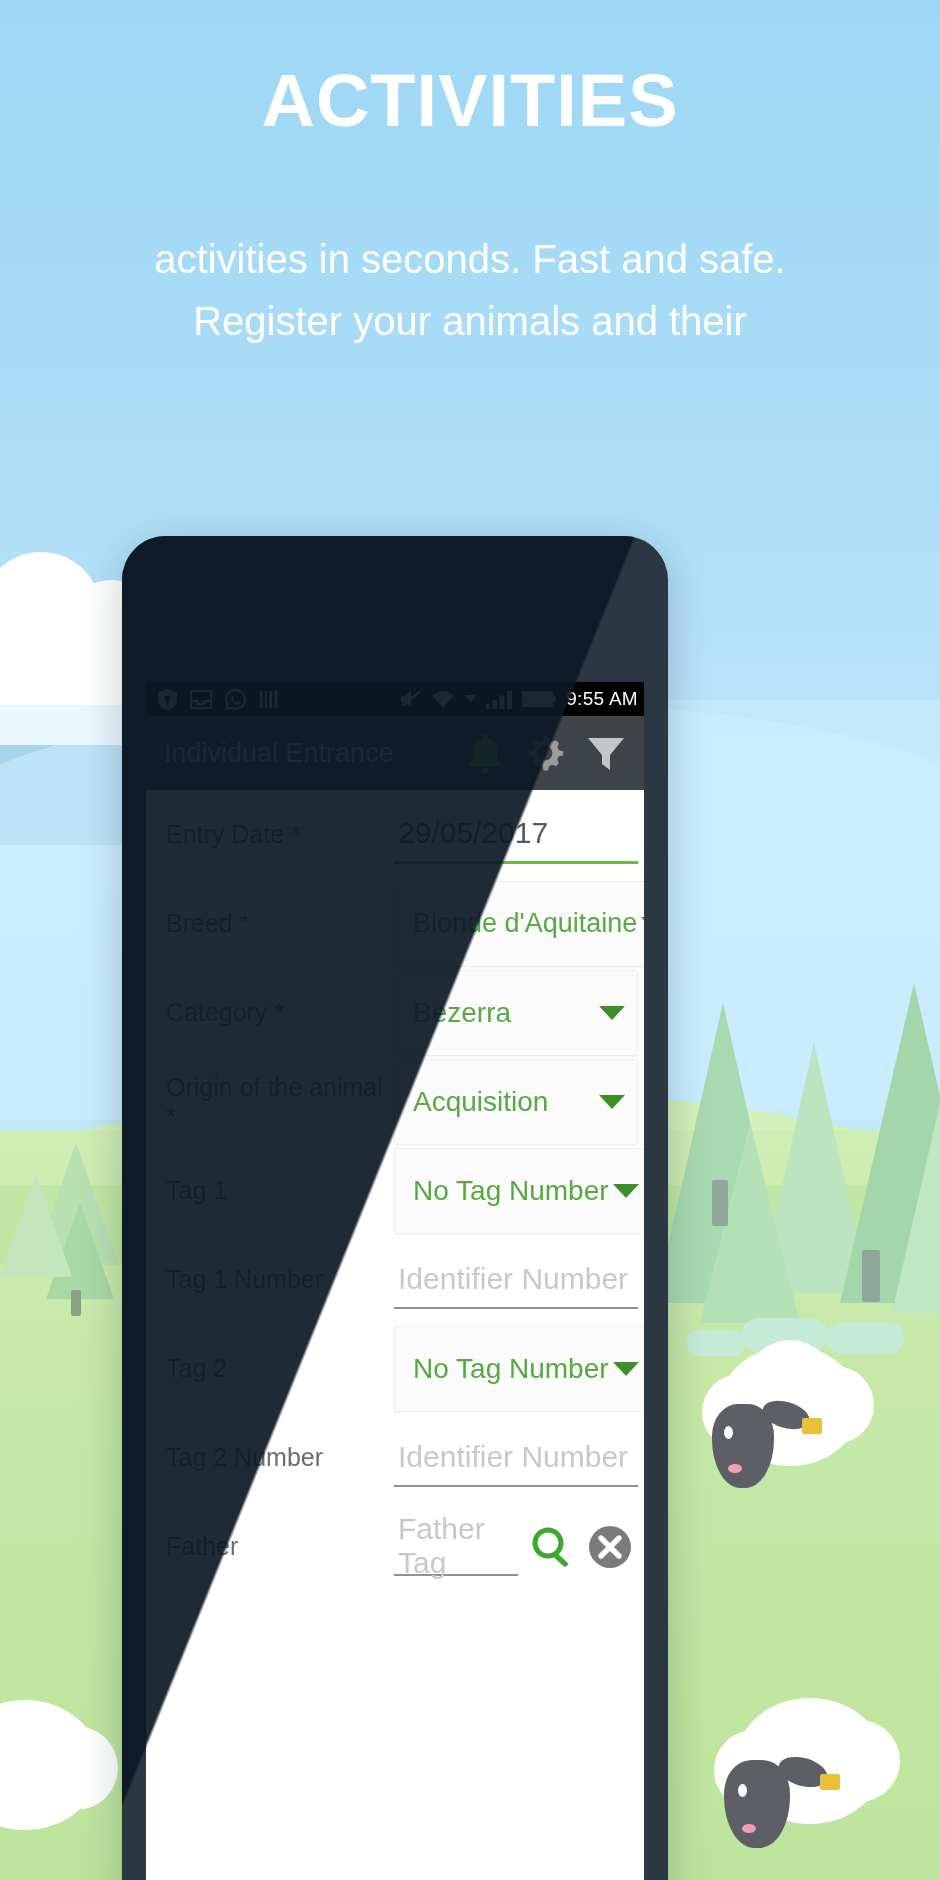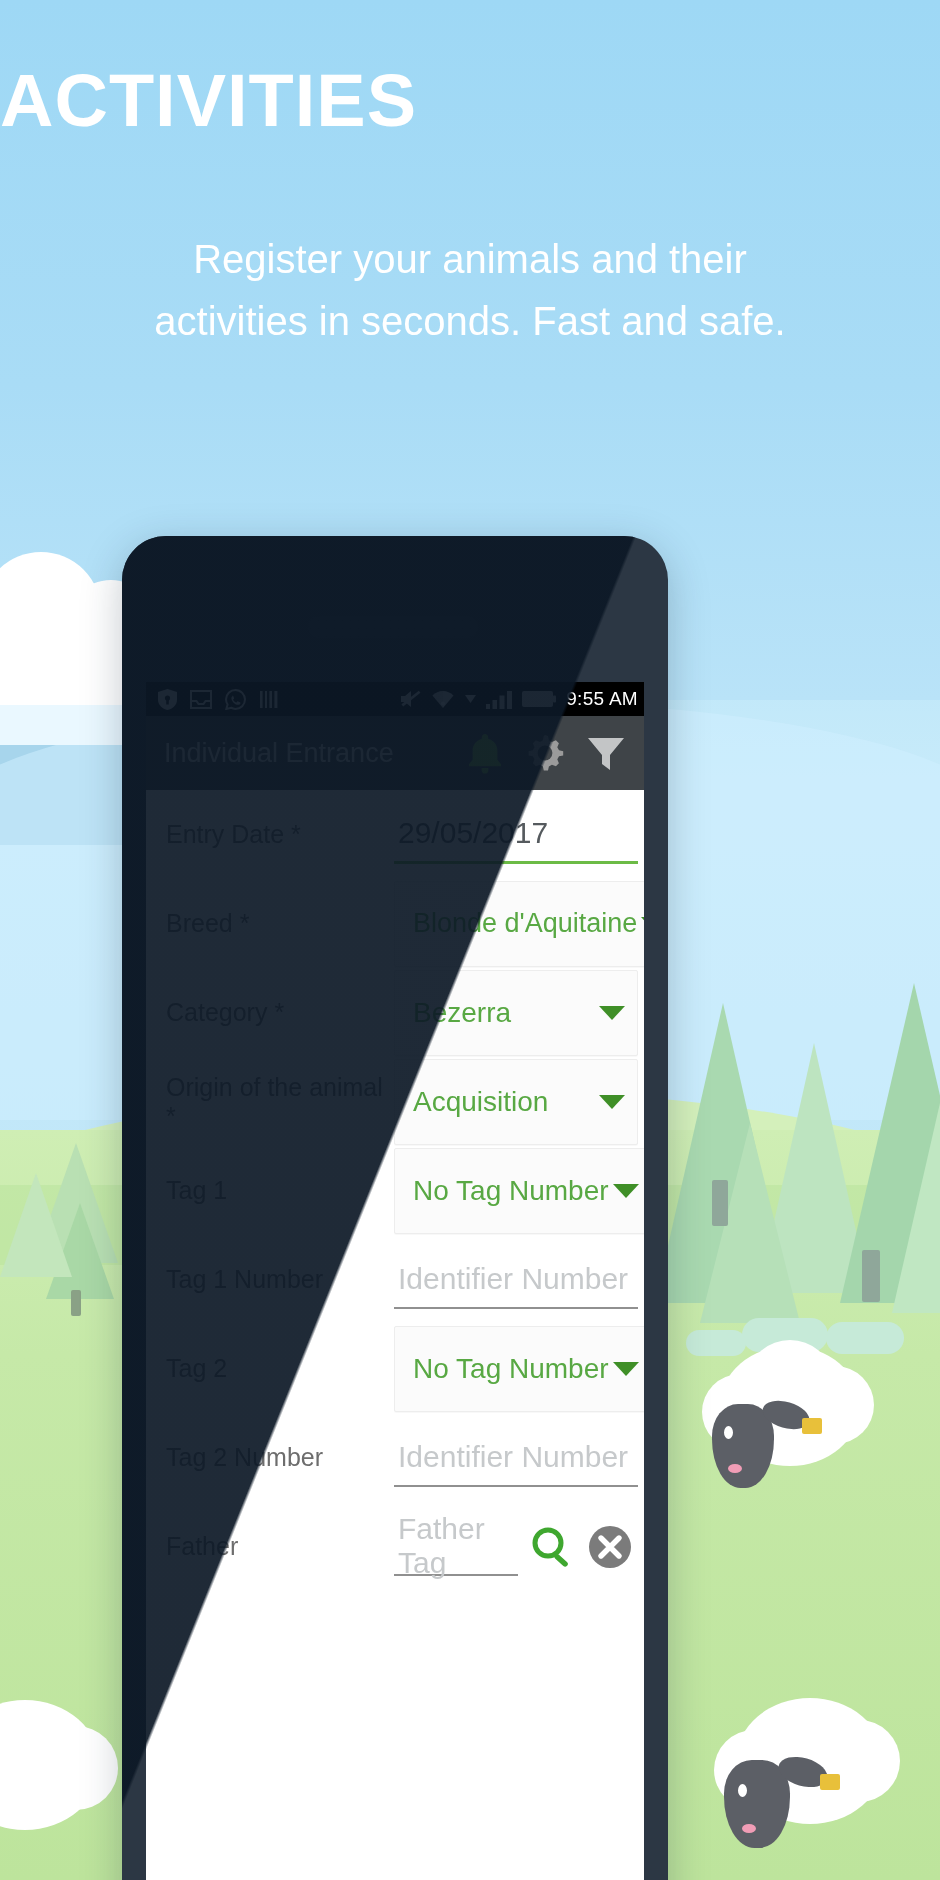--- a/index.html
+++ b/index.html
@@ -72,21 +72,21 @@
   .sheep-eye { position:absolute; background:#ffffff; border-radius:50%; }
   .sheep-nose { position:absolute; background:#f19db6; border-radius:50%; }
   .ear-tag { position:absolute; background:#e8c03a; border-radius:2px; }
 
   .bush { position:absolute; background:#c6ead8; border-radius:999px; }
   .fencepost { position:absolute; background:#8aa196; border-radius:2px; }
 
   
   .headline {
     position: absolute; left: 0; top: 64px; width: 940px;
-    text-align: left;
+    text-align: center;
     color: #ffffff;
     font-size: 74px;
     font-weight: bold;
     letter-spacing: 1px;
     line-height: 1.0;
   }
   .subhead {
     position: absolute; left: 0; top: 228px; width: 940px;
     text-align: center;
     color: #ffffff;
@@ -243,22 +243,22 @@
 
   <div class="sheep" style="left:-70px; top:1690px; width:200px; height:190px;">
     <div class="wool" style="left:20px; top:10px; width:150px; height:130px;"></div>
     <div class="wool" style="left:0px; top:44px; width:84px; height:84px;"></div>
     <div class="wool" style="left:104px; top:36px; width:84px; height:84px;"></div>
   </div>
 </div>
 
 <div class="headline">ACTIVITIES</div>
 <div class="subhead">
+  <div>activities in seconds. Fast and safe.</div>
   <div>Register your animals and their</div>
-  <div>activities in seconds. Fast and safe.</div>
 </div>
 
 <div class="phone">
   <div class="speaker"></div>
 
   <div class="screen">
 
     <div class="statusbar">
       <div class="sb-left">
         <svg class="sb-ico" width="19" height="21" viewBox="0 0 19 21">

